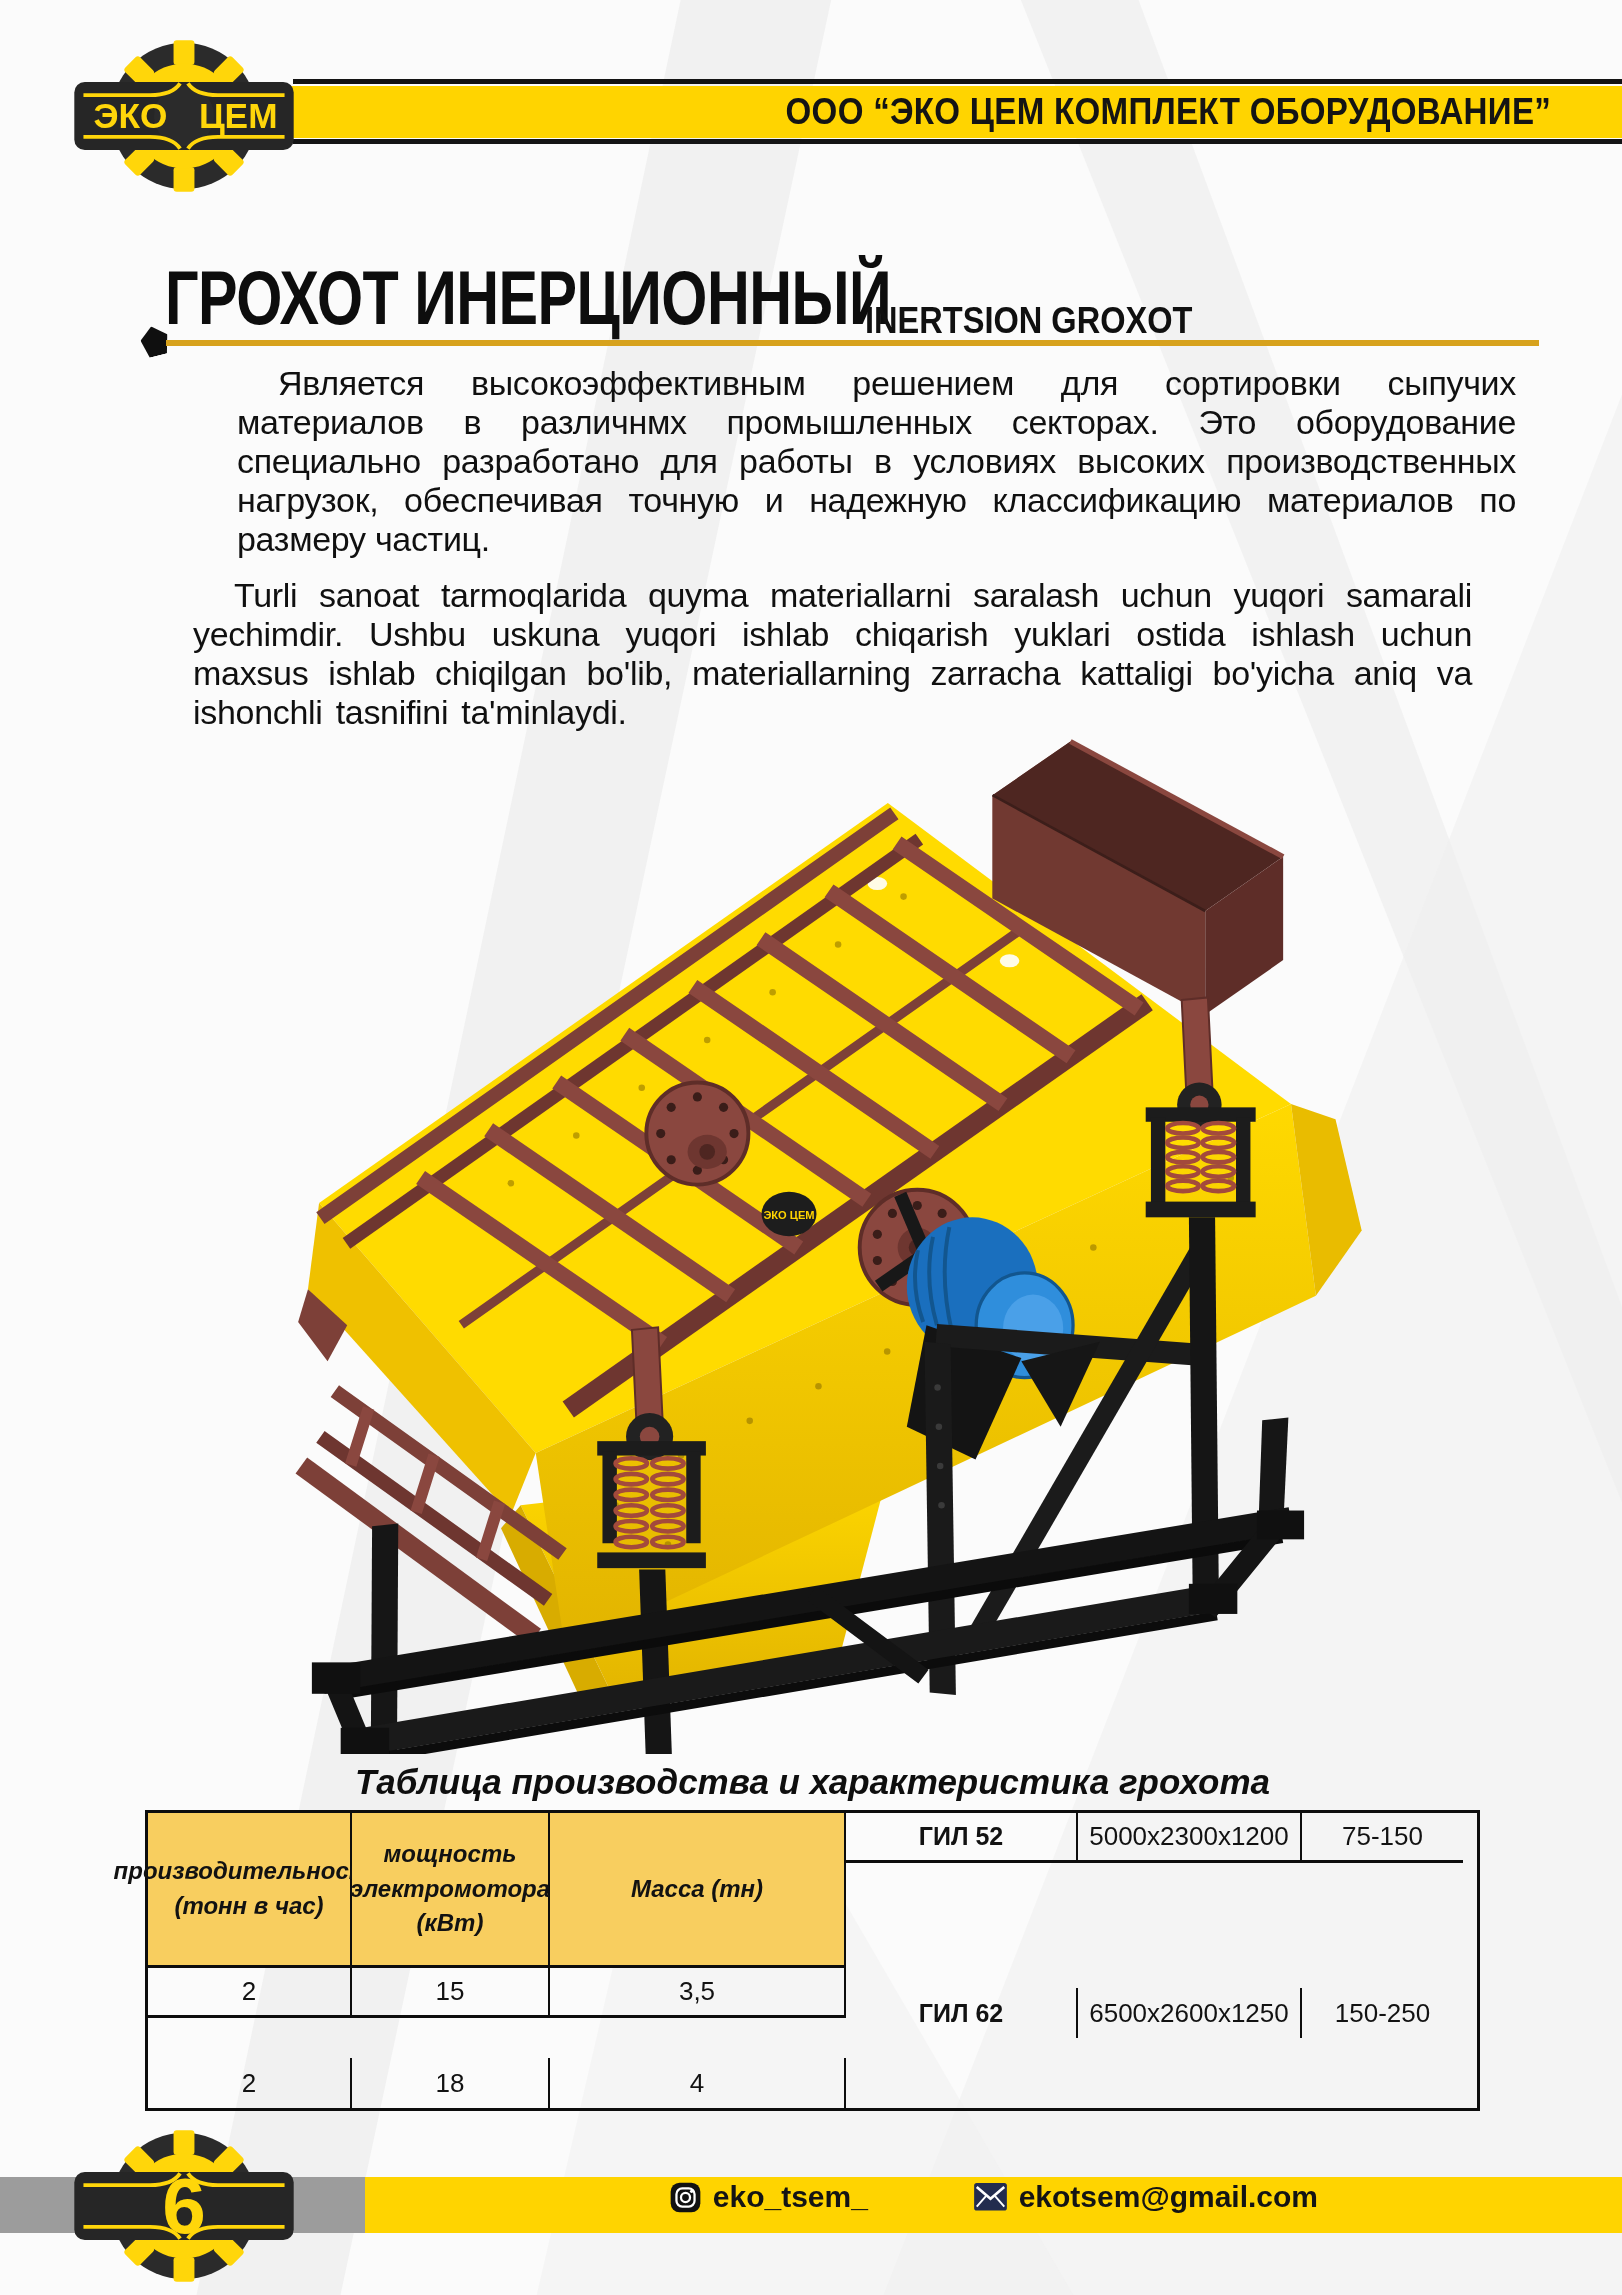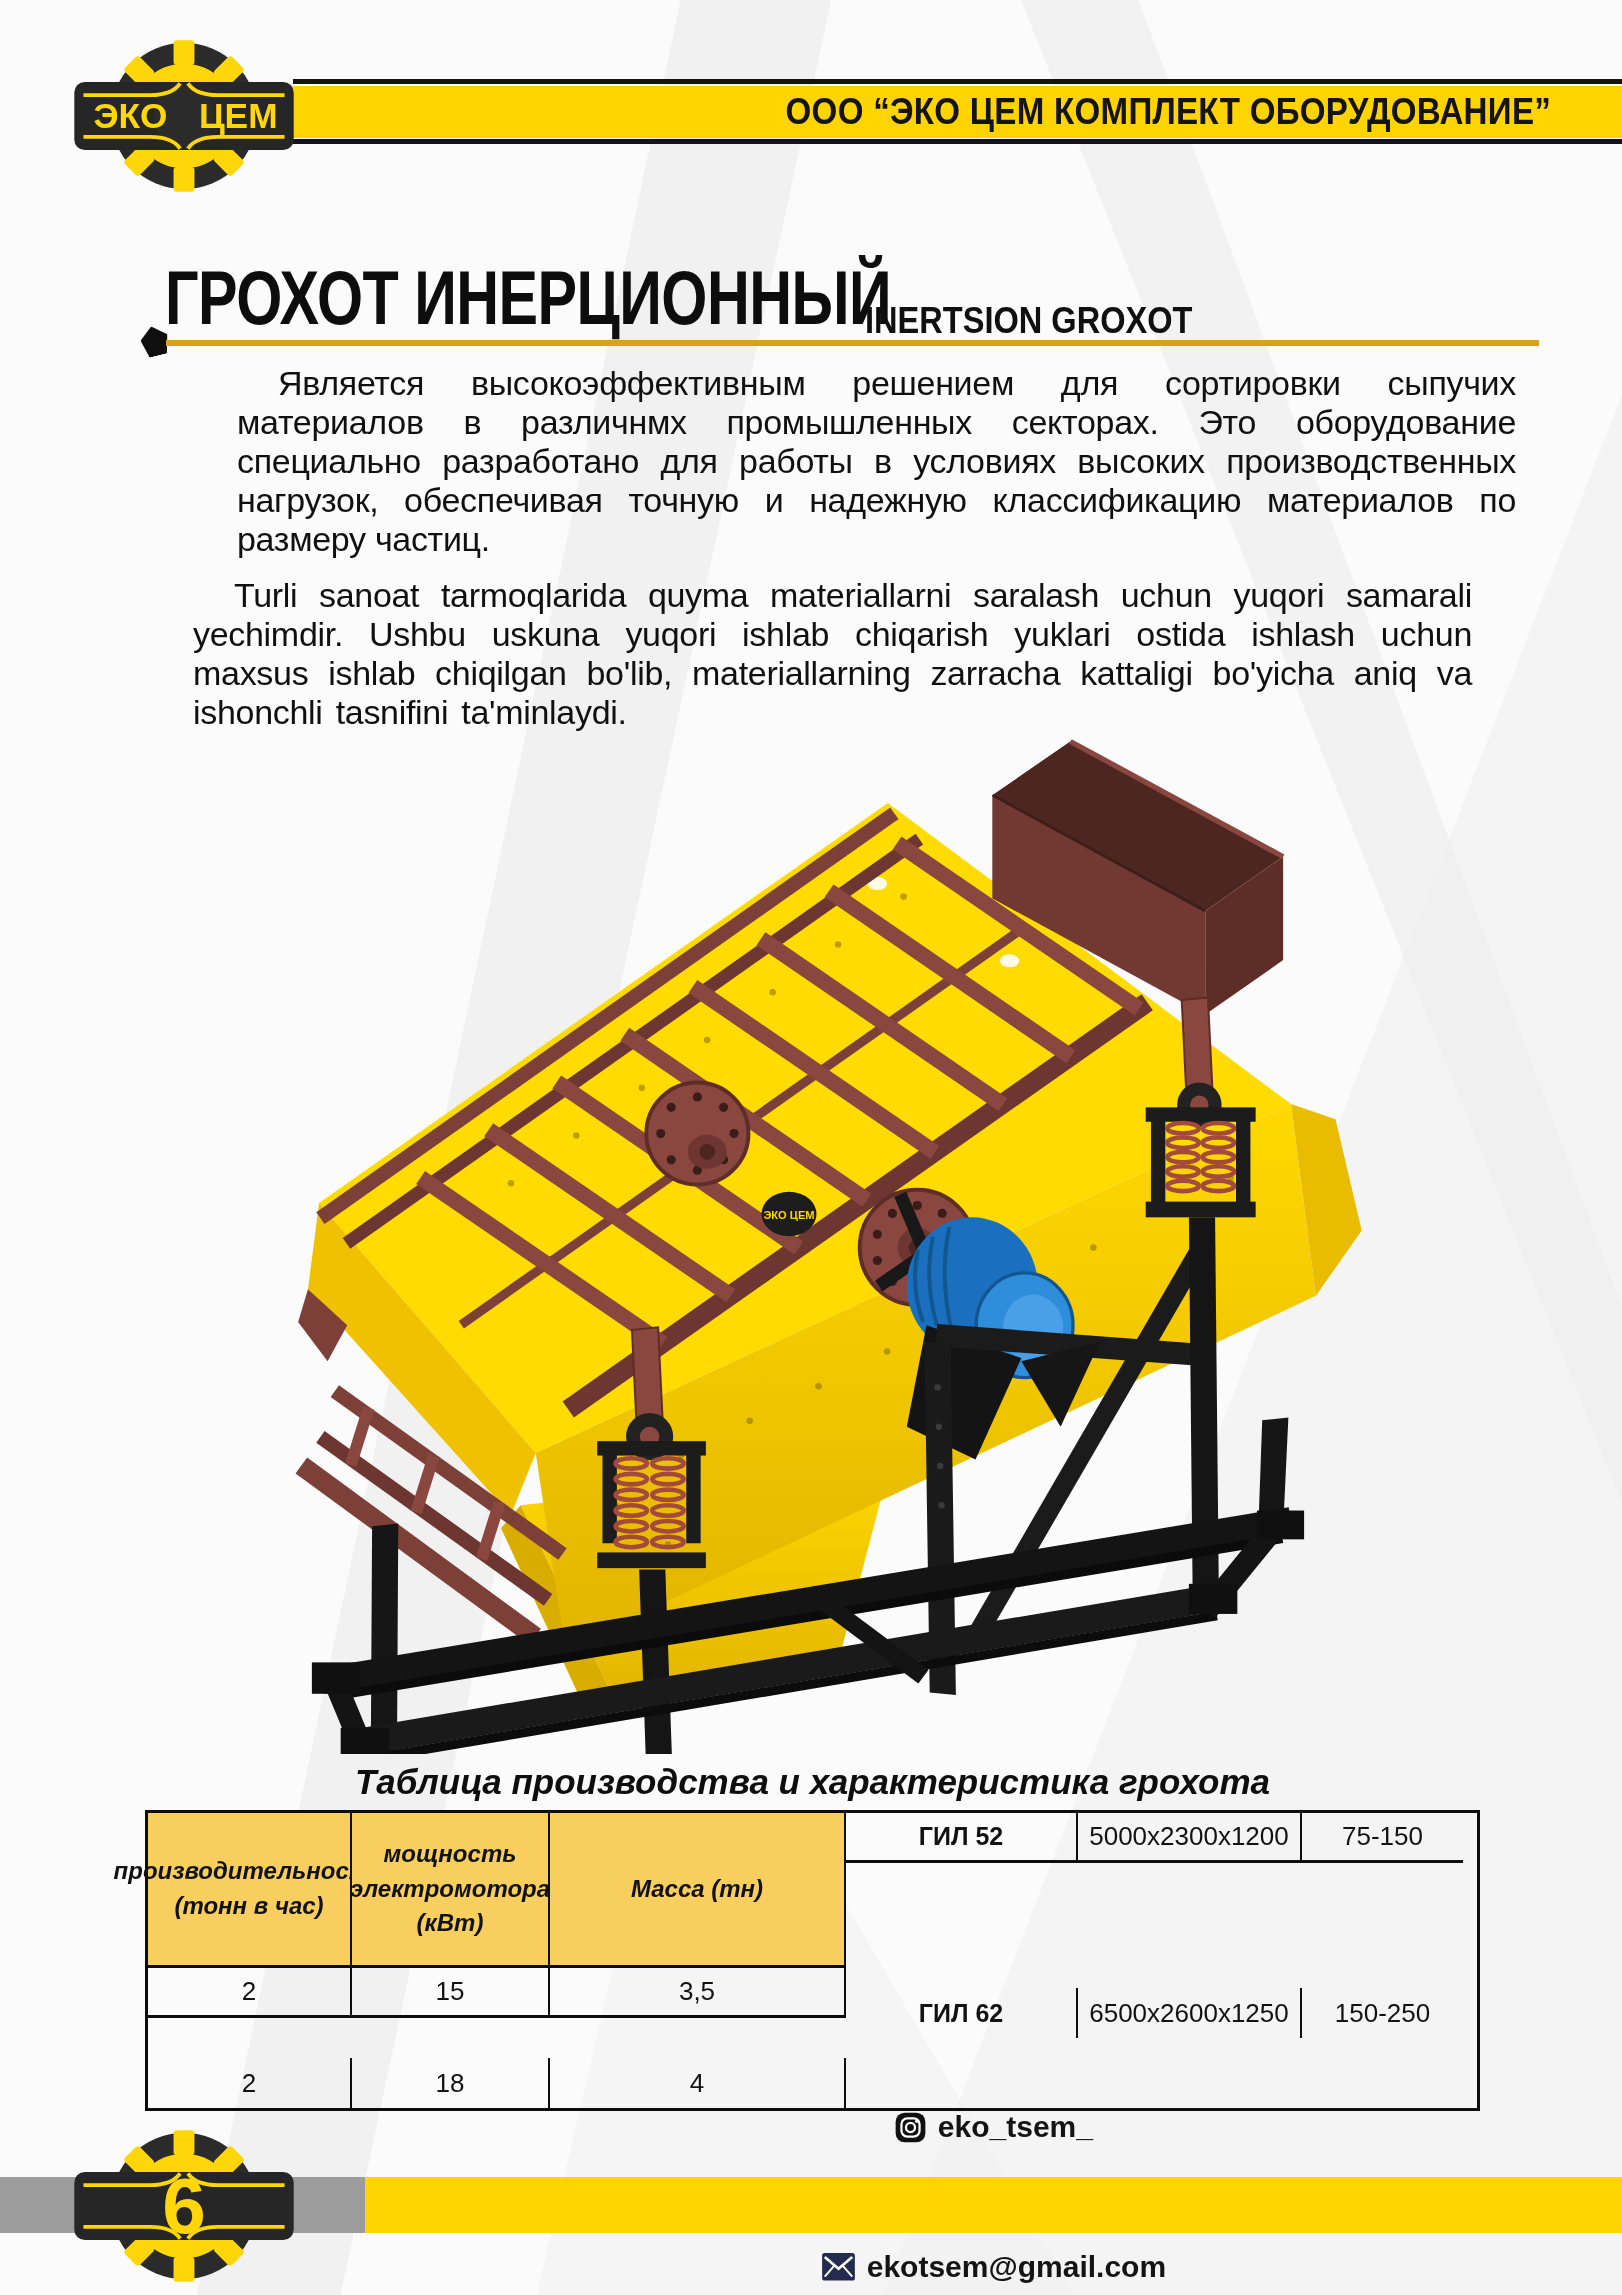--- a/index.html
+++ b/index.html
@@ -36,21 +36,21 @@
   .tbl .c:nth-child(6n){border-right:none;}
   .tbl .hd{height:155px;background:#F8CE5F;font-size:24px;font-weight:bold;font-style:italic;
            line-height:1.45;padding:0 9.2px;}
   .tbl .d{height:50px;font-size:26px;}
   .tbl .d.model{font-weight:bold;font-size:25px;}
   .tbl .last{border-bottom:none;margin-top:20px;}
   
   .fgray{position:absolute;left:0;top:2177px;width:365px;height:56px;background:#9C9C9C;}
   .fyellow{position:absolute;left:365px;right:0;top:2177px;height:56px;background:#FFD400;}
   .contacts{position:absolute;left:365px;right:0;top:2177px;height:40px;display:flex;
-            align-items:center;justify-content:center;gap:106px;flex-direction:column;}
+            align-items:center;justify-content:center;gap:106px;}
   .contact{display:flex;align-items:center;gap:11.8px;font-size:30px;font-weight:bold;color:#141414;}
   
   .logo{position:absolute;width:222px;height:196px;}
   .logo-top{left:73px;top:18.3px;}
   .logo-bottom{left:73px;top:2108px;}
   svg text{font-family:"Liberation Sans",sans-serif;}
 </style>
 </head>
 <body>
 

